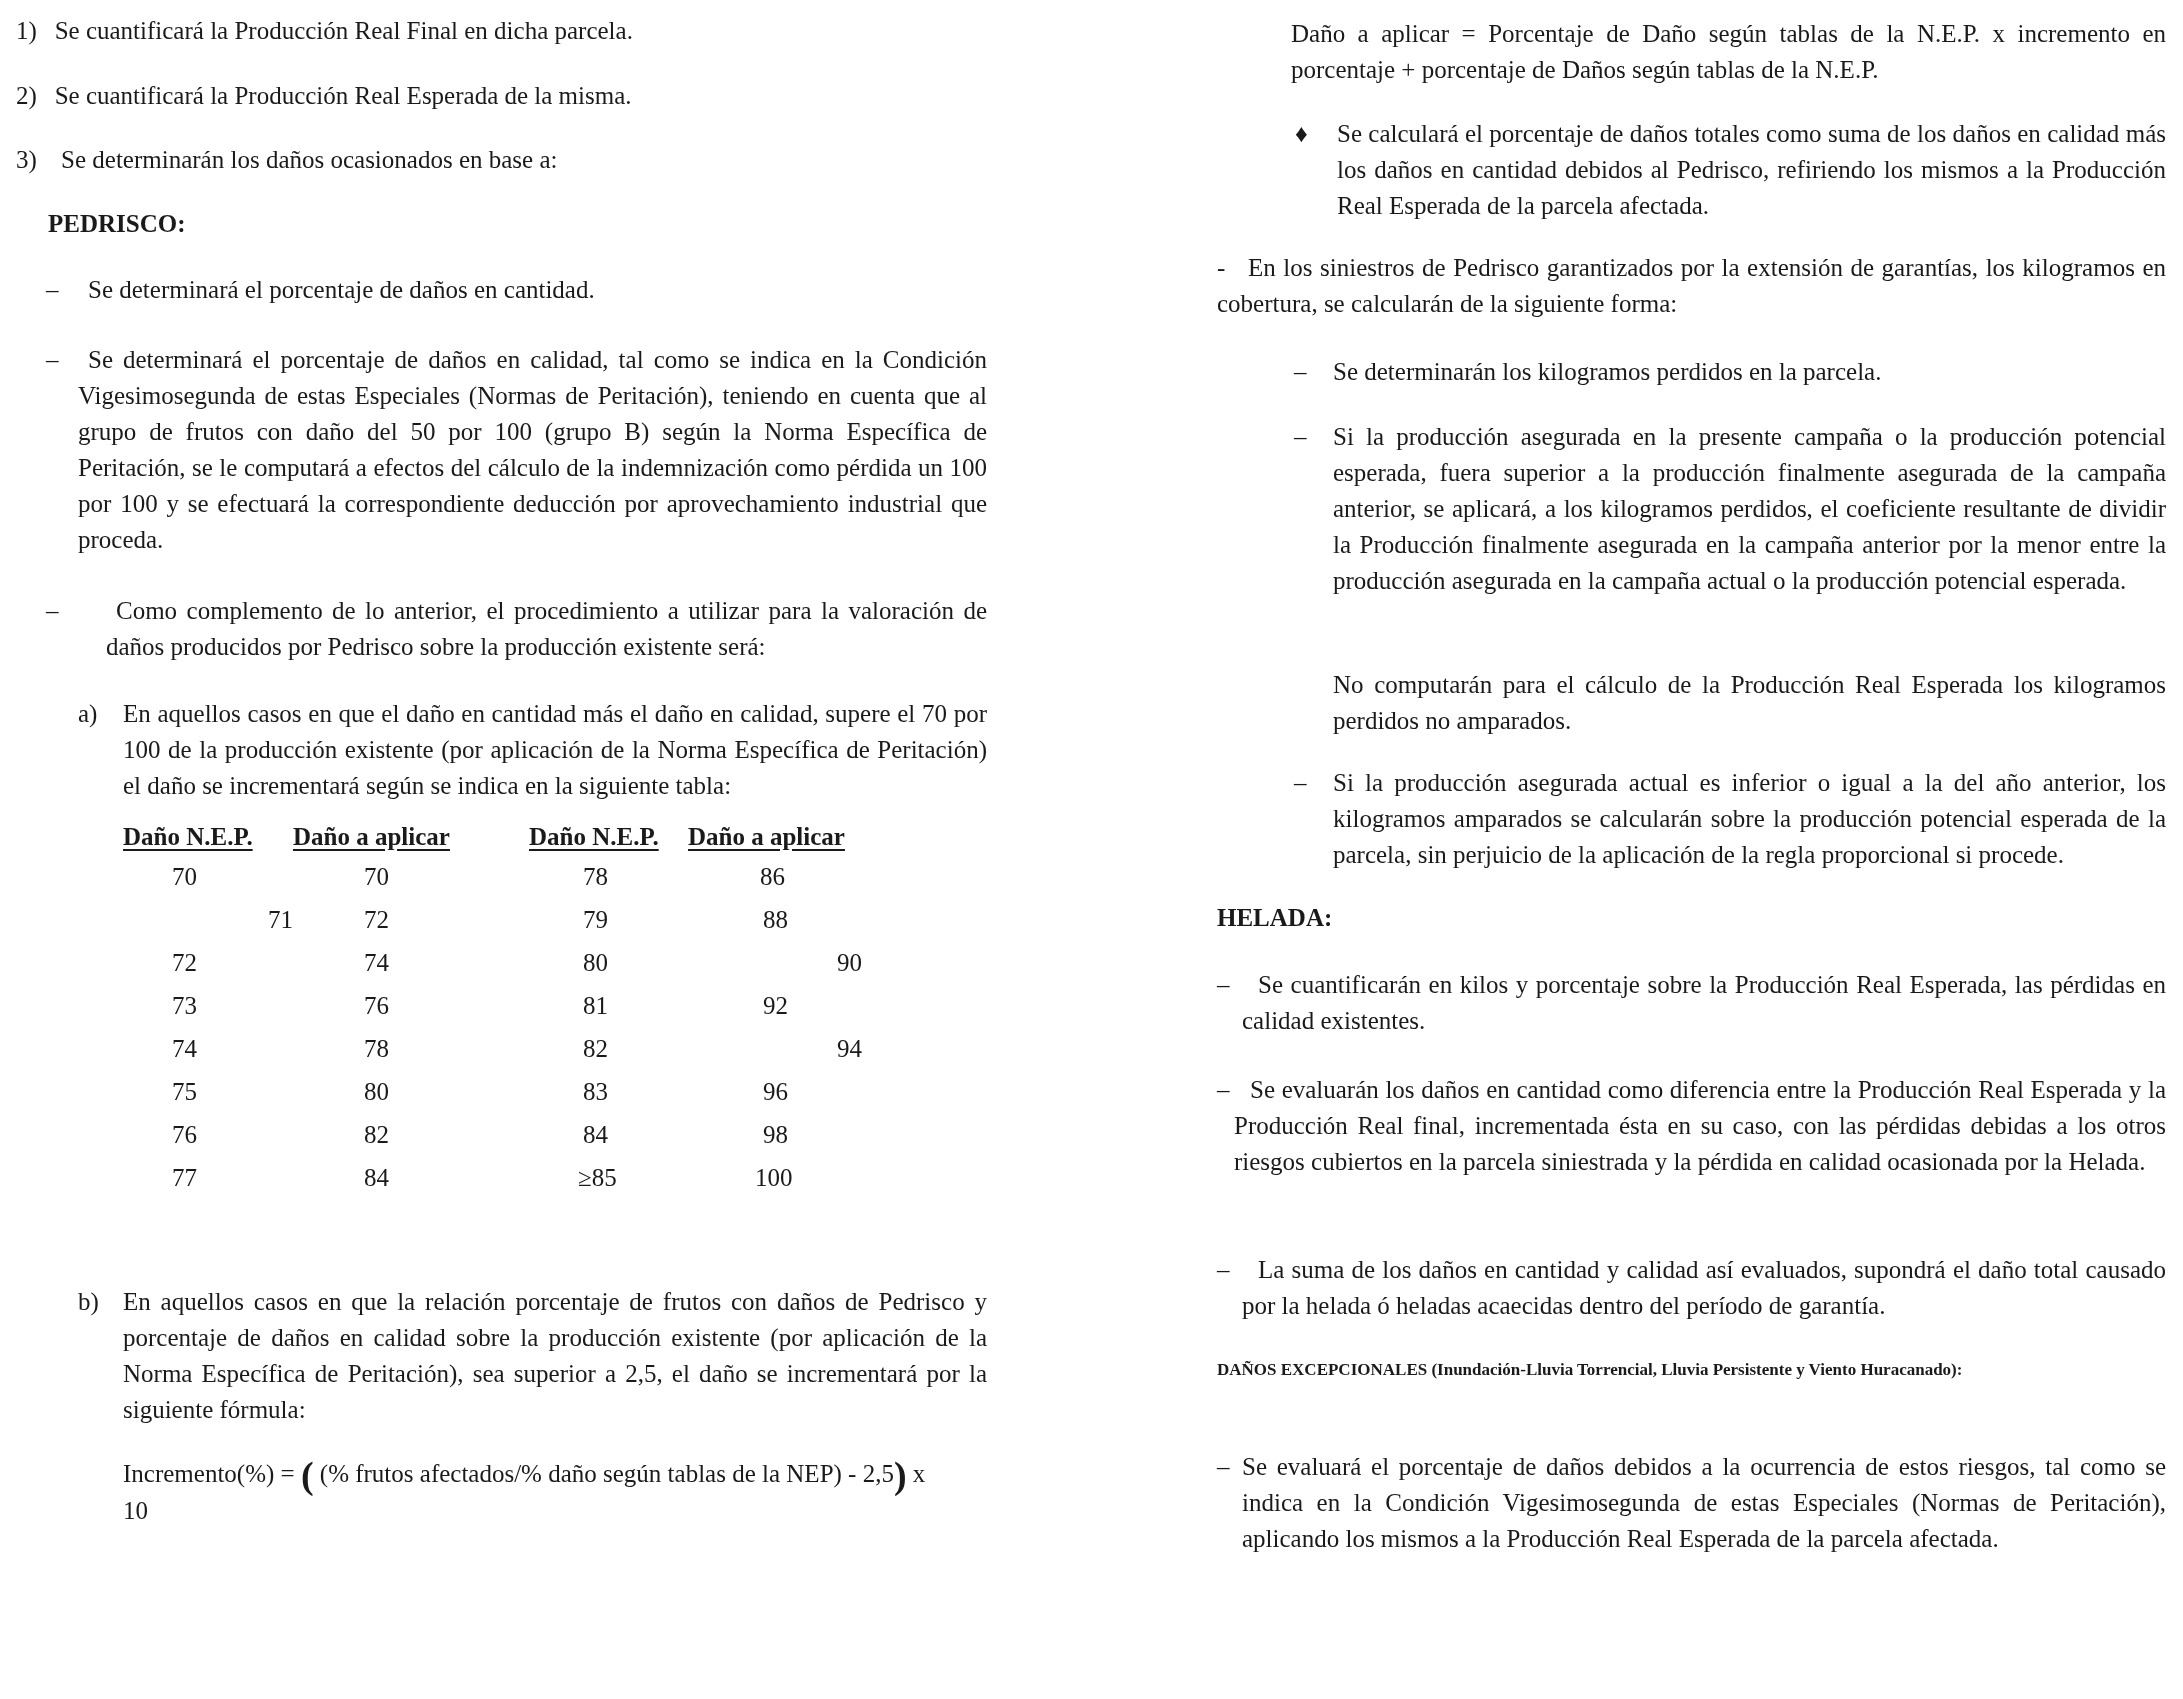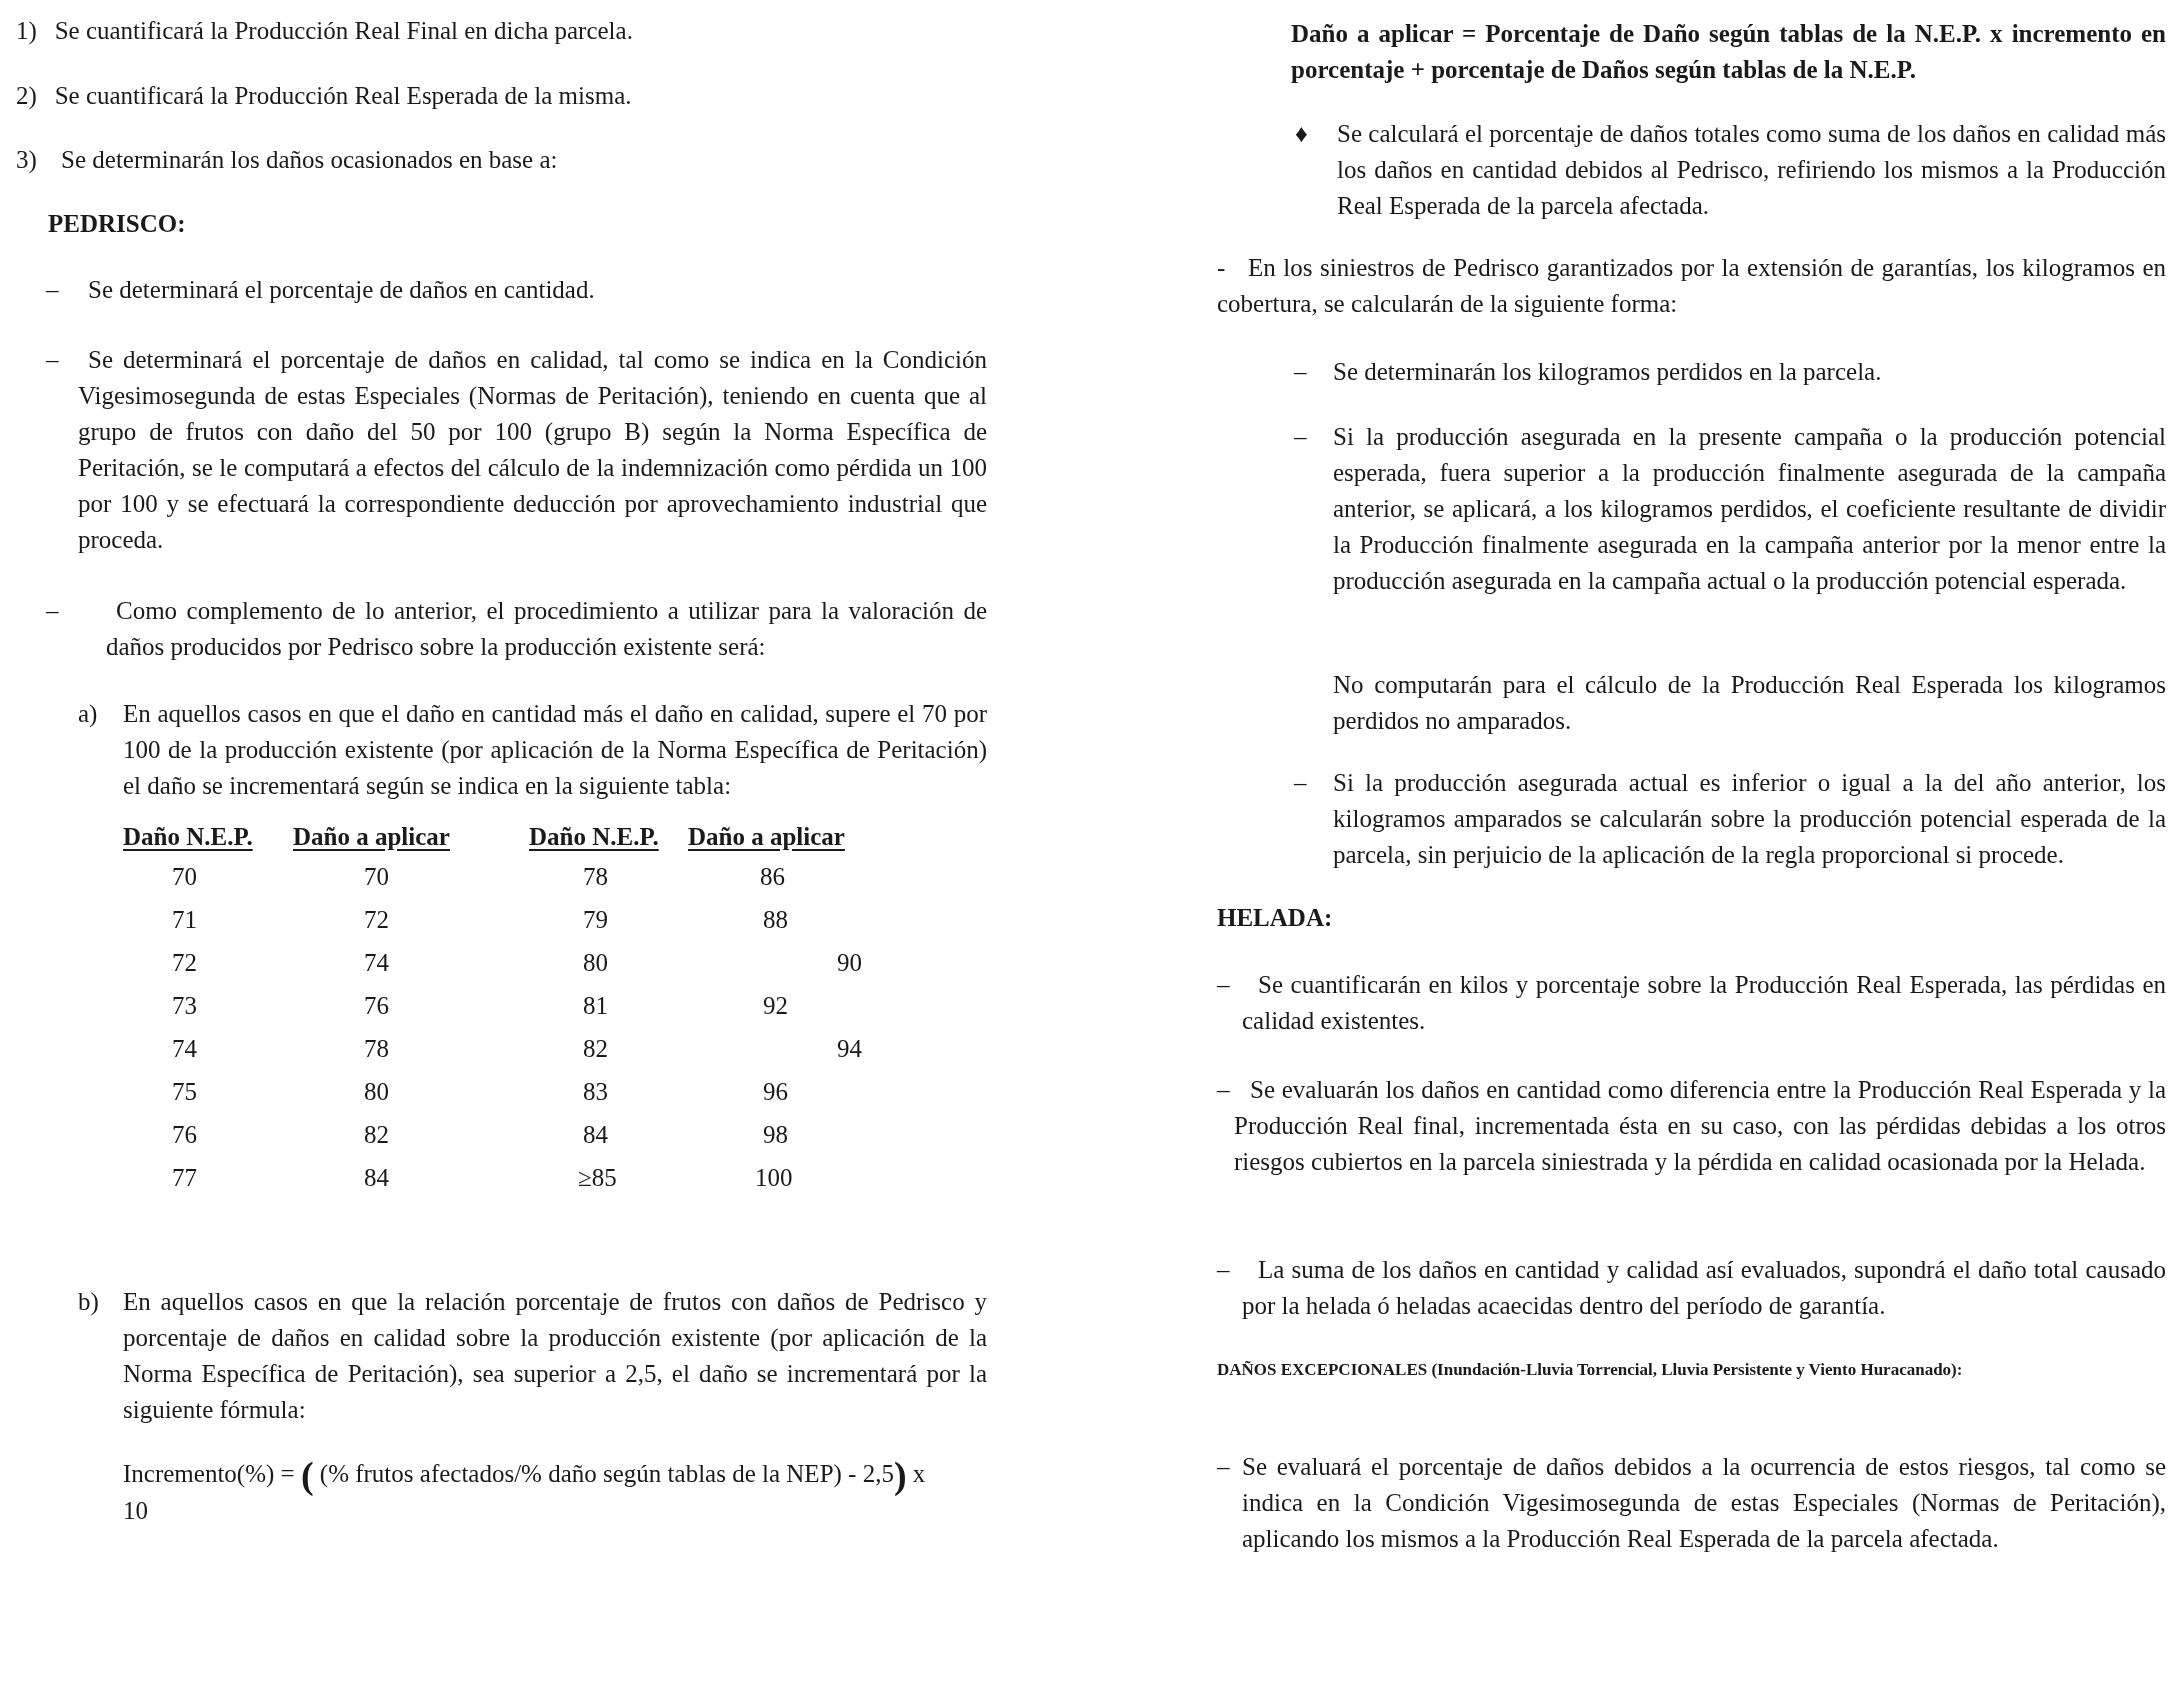--- a/index.html
+++ b/index.html
@@ -69,21 +69,21 @@
       </tr>
     </thead>
     <tbody>
       <tr>
         <td style="text-align:left;padding-left:49px">70</td>
         <td style="text-align:left;padding-left:71px">70</td>
         <td style="text-align:left;padding-left:54px">78</td>
         <td style="text-align:left;padding-left:72px">86</td>
       </tr>
       <tr>
-        <td style="text-align:left;padding-left:49px">71</td>
+        <td style="text-align:right;padding-left:49px">71</td>
         <td style="text-align:left;padding-left:71px">72</td>
         <td style="text-align:left;padding-left:54px">79</td>
         <td style="text-align:left;padding-left:75px">88</td>
       </tr>
       <tr>
         <td style="text-align:left;padding-left:49px">72</td>
         <td style="text-align:left;padding-left:71px">74</td>
         <td style="text-align:left;padding-left:54px">80</td>
         <td style="text-align:right;padding-left:75px">90</td>
       </tr>
@@ -128,21 +128,21 @@
   <div class="p" style="top:1456px;left:107px;width:870px;">
     <div>
       <span>Incremento(%) = </span><span class="paren">(</span><span> (% frutos afectados/% daño según tablas de la NEP) - 2,5</span><span class="paren">)</span><span> x</span>
     </div>
     <div>10</div>
   </div>
 </div>
 
 <div class="col col-right">
 
-  <div class="p" style="top:16px;left:74px;width:875px;font-weight:bold;">Daño a aplicar = Porcentaje de Daño según tablas de la N.E.P. x incremento en porcentaje + porcentaje de Daños según tablas de la N.E.P.</div>
+  <div class="p" style="top:16px;left:74px;width:875px;">Daño a aplicar = Porcentaje de Daño según tablas de la N.E.P. x incremento en porcentaje + porcentaje de Daños según tablas de la N.E.P.</div>
 
   <div class="p" style="top:116px;left:0;width:949px;">
     <span class="dash" style="left:78px">♦</span>
     <div style="margin-left:120px">Se calculará el porcentaje de daños totales como suma de los daños en calidad más los daños en cantidad debidos al Pedrisco, refiriendo los mismos a la Producción Real Esperada de la parcela afectada.</div>
   </div>
 
   <div class="p" style="top:250px;left:0;width:949px;">
     <div style="text-indent:0"><span>-</span>&nbsp;&nbsp;&nbsp;<span>En los siniestros de Pedrisco garantizados por la extensión de garantías, los kilogramos en cobertura, se calcularán de la siguiente forma:</span></div>
   </div>
 

